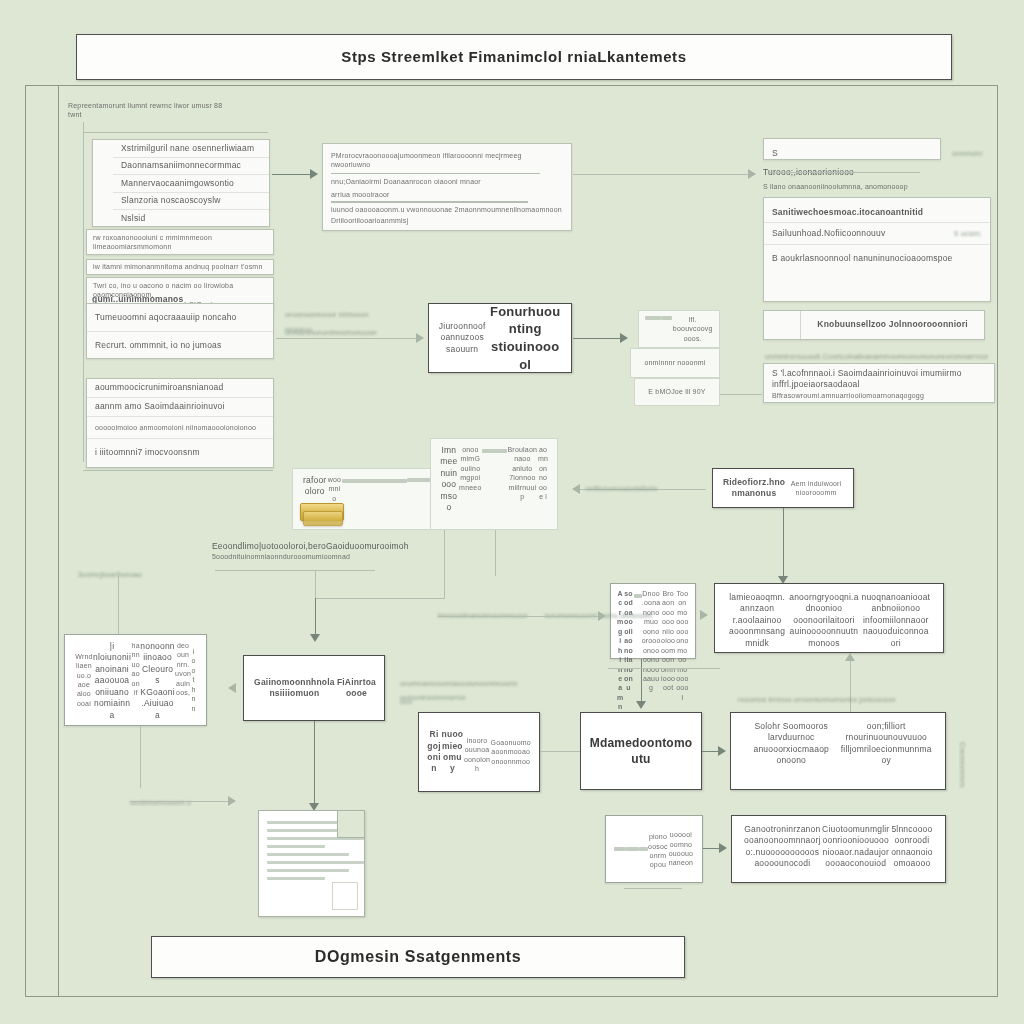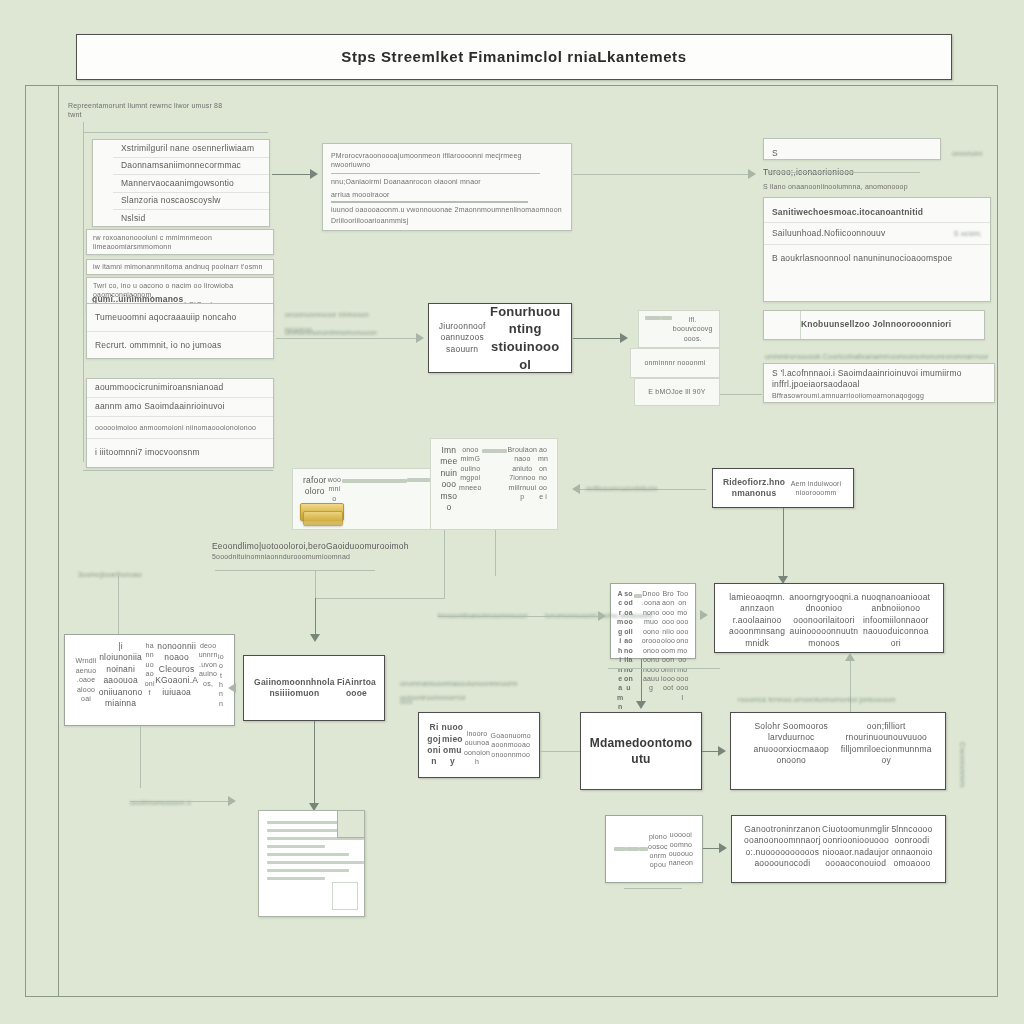--- a/index.html
+++ b/index.html
@@ -236,21 +236,21 @@
       <span class="pt sm">Sailuunhoad.Nofiicoonnouuv</span>
       <span class="pt xs faint">S ocizin;</span>
     </div>
     <div class="row" style="height:28px;">
       <span class="pt sm">B aoukrlasnoonnool nanuninunocioaoomspoe</span>
     </div>
   </div>
 
   <div class="panel" style="left:763px;top:310px;width:222px;height:30px;display:flex;align-items:center;justify-content:center;padding:0;">
     <div style="width:36px;height:100%;border-right:1px solid #cfd8cb;"></div>
-    <div style="flex:1;display:flex;align-items:center;justify-content:flex-start;">
+    <div style="flex:1;display:flex;align-items:center;justify-content:center;">
       <span class="pt sm b">Knobuunsellzoo Jolnnoorooonniori</span>
     </div>
   </div>
 
   <div style="position:absolute;left:765px;top:345px;width:225px;">
     <span class="pt xs faint">unmmirorouuoob.Cooricolnallxanammoomoonomonoreoromnarrrooroy   nrooraom</span>
   </div>
 
   <div class="panel" style="left:763px;top:363px;width:232px;height:40px;padding:4px 8px;">
     <div class="pt sm">S 'l.acofnnnaoi.i Saoimdaainrioinuvoi imumiirmo inffrl.jpoeiaorsaodaoal</div>
@@ -348,21 +348,21 @@
 
   <div style="position:absolute;left:438px;top:604px;width:110px;">
     <span class="pt xs faint">hnnooniinanoinnoonnnuoor</span>
   </div>
   <div style="position:absolute;left:545px;top:604px;">
     <span class="pt xs faint">iunomonnuuomi.oumo.olooooom</span>
   </div>
   <div class="ln h faintln" style="left:438px;top:616px;width:162px;"></div>
   <div class="arrow r" style="left:598px;top:611px;border-left-color:#a9b5a6;"></div>
 
-  <div class="card soft" style="left:64px;top:634px;width:171px;height:92px;align-items:flex-start;padding:6px 10px;">
+  <div class="card soft" style="left:64px;top:634px;width:143px;height:92px;align-items:flex-start;padding:6px 10px;">
     <span class="pt xs" style="align-self:center;">Wrndliaenuo.oaoe alooooai</span>
     <span class="pt sm">|i nloiunoniianoinani aaoouoa  oniiuanonomiainna</span>
     <span class="pt xs">hannuoaoonif</span>
     <span class="pt sm">nonoonniinoaoo Cleouros KGoaoni.Aiuiuaoa</span>
     <span class="pt xs">deoounnrn.uvonauinoos,</span>
     <span class="pt xs" style="align-self:center;">ioothnn</span>
   </div>
   <div style="position:absolute;left:78px;top:563px;">
     <span class="pt xs faint">3oomojiooellionoao</span>
   </div>
@@ -375,21 +375,21 @@
   <div class="arrow r" style="left:228px;top:796px;border-left-color:#a9b5a6;"></div>
 
   <div class="card" style="left:243px;top:655px;width:142px;height:66px;">
     <span class="pt sm b">Gaiinomoonnhnolansiiiiomuon</span>
     <span class="pt sm b">FiAinrtoaoooe</span>
   </div>
   <div class="arrow l" style="left:228px;top:683px;border-right-color:#a9b5a6;"></div>
   <div class="ln v" style="left:314px;top:721px;height:86px;"></div>
   <div class="arrow d" style="left:309px;top:803px;"></div>
 
-  <div class="card" style="left:418px;top:712px;width:122px;height:66px;">
+  <div class="card" style="left:418px;top:712px;width:122px;height:80px;">
     <span class="pt sm b">Rigojonin</span>
     <span class="pt sm b">nuoomieoomuy</span>
     <span class="pt xs" style="margin-top:5px;">inooro ouunoaoonoionh</span>
     <span class="pt xs">Goaonuomoaoonmooaoonoonnmoo</span>
   </div>
 
   <div class="card" style="left:580px;top:712px;width:122px;height:78px;">
     <span class="pt b" style="font-size:12px;">Mdamedoontomoutu</span>
   </div>
   <div class="ln h faintln" style="left:540px;top:751px;width:40px;"></div>
@@ -435,20 +435,23 @@
   <div class="ln h faintln" style="left:624px;top:888px;width:58px;"></div>
 
   <div class="card" style="left:731px;top:815px;width:215px;height:68px;align-items:flex-start;padding:8px 12px;">
     <span class="pt sm">Ganootroninrzanonooanoonoomnnaorjo:.nuoooooooooos aoooounocodi</span>
     <span class="pt sm">Ciuotoomunmgliroonrioonioouoooniooaor.nadaujoroooaoconouiod</span>
     <span class="pt sm">5lnncoooooonroodi  onnaonoioomoaooo</span>
   </div>
   <div class="ln h" style="left:703px;top:848px;width:20px;"></div>
   <div class="arrow r" style="left:719px;top:843px;"></div>
 
+  <div class="banner" id="footer-banner" style="left:151px;top:936px;width:534px;height:42px;">
+    <span class="pt">DOgmesin Ssatgenments</span>
+  </div>
 
   <div style="position:absolute;left:400px;top:672px;width:120px;">
     <span class="pt xs faint">onomnaniooomiaoooiunoonmnoorinooo</span>
   </div>
   <div style="position:absolute;left:400px;top:686px;">
     <span class="pt xs faint">uuiooniruoinnnorrioi</span>
   </div>
 
 </div>
 

